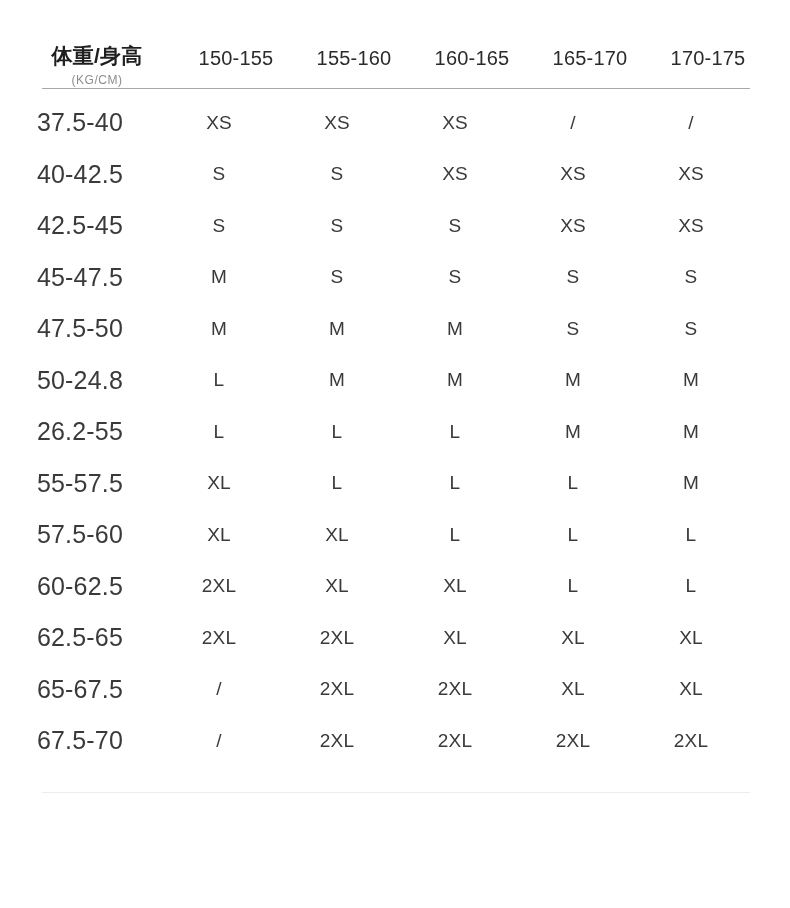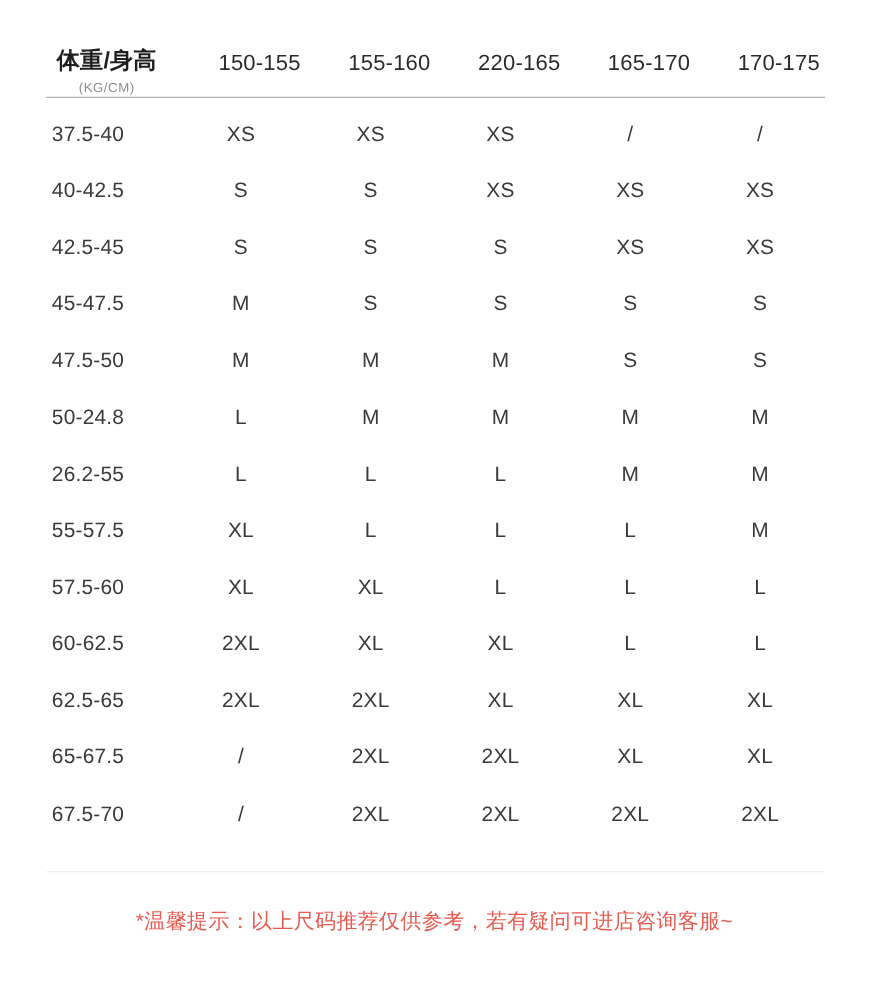--- a/index.html
+++ b/index.html
@@ -96,21 +96,21 @@
   .cell {
     flex: 0 0 auto;
     text-align: center;
     font-size: 19px;
     color: #3a3a3a;
     box-sizing: border-box;
     letter-spacing: 0.2px;
   }
   .cell.weight-col {
     width: 160px;
-    font-size: 19px;
+    font-size: 25px;
     color: #3a3a3a;
   }
   .cell.size-cell {
     width: 118px;
   }
 
   
   .chart-note {
     position: absolute;
     left: 0;
@@ -128,21 +128,21 @@
 
 <div class="size-chart">
 
   <div class="chart-header">
     <div class="header-cell first-col">
       <span class="header-title">体重/身高</span>
       <span class="header-unit">(KG/CM)</span>
     </div>
     <div class="header-cell size-col">150-155</div>
     <div class="header-cell size-col">155-160</div>
-    <div class="header-cell size-col">220-165</div>
+    <div class="header-cell size-col">160-165</div>
     <div class="header-cell size-col">165-170</div>
     <div class="header-cell size-col">170-175</div>
   </div>
 
   <div class="divider-top"></div>
 
   <div class="chart-body">
 
     <div class="chart-row">
       <div class="cell weight-col">37.5-40</div>
@@ -258,15 +258,14 @@
       <div class="cell size-cell">2XL</div>
       <div class="cell size-cell">2XL</div>
       <div class="cell size-cell">2XL</div>
       <div class="cell size-cell">2XL</div>
     </div>
 
   </div>
 
   <div class="divider-bottom"></div>
 
-  <div class="chart-note">*温馨提示：以上尺码推荐仅供参考，若有疑问可进店咨询客服~</div>
 
 </div>
 
 </body></html>

